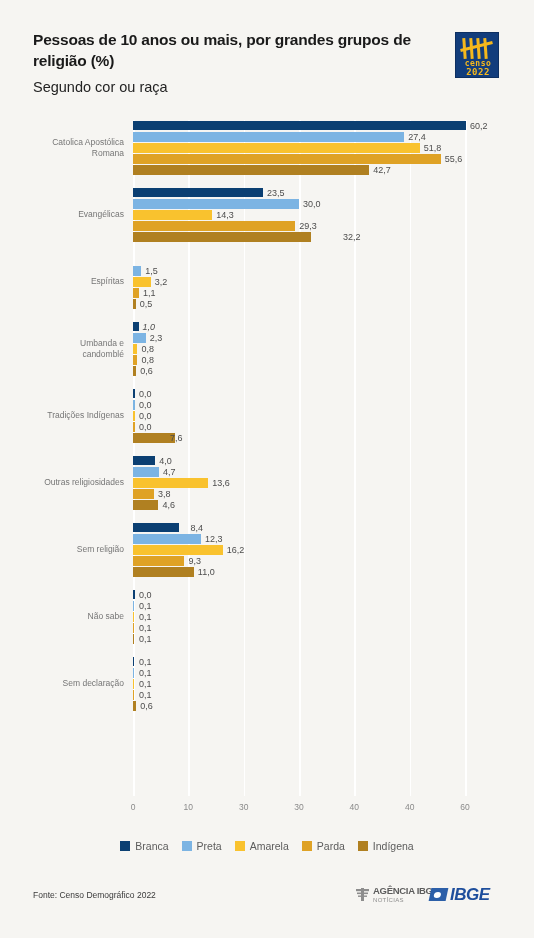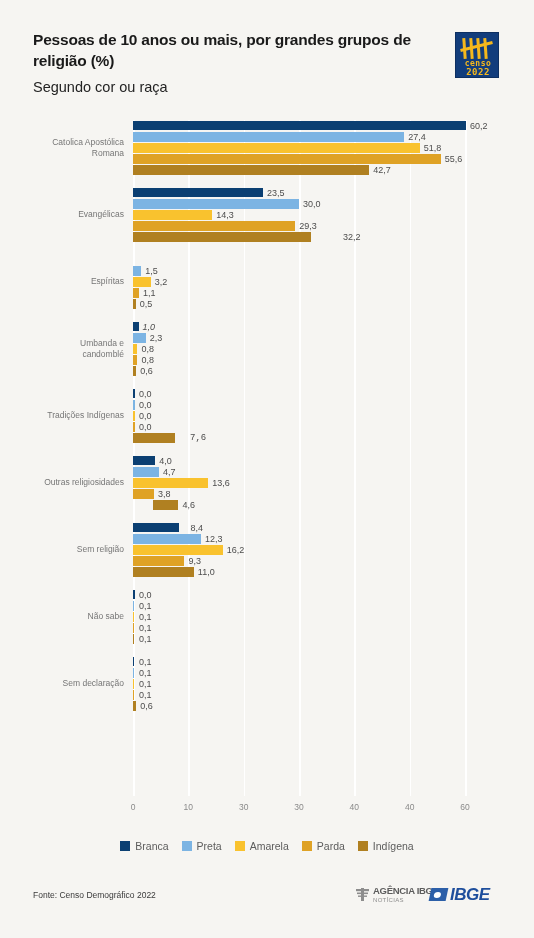--- a/index.html
+++ b/index.html
@@ -429,21 +429,21 @@
           <div class="barrow" style="position: absolute; left: 0px; top: 22.4px; width: 332px; height: 11.2px;">
             <div class="bar zero" style="background: rgb(249, 194, 46); height: 9.8px; top: 0.7px;"></div>
             <div class="vlabel" style="left: 6px;">0,0</div>
           </div>
           <div class="barrow" style="position: absolute; left: 0px; top: 33.6px; width: 332px; height: 11.2px;">
             <div class="bar zero" style="background: rgb(223, 162, 37); height: 9.8px; top: 0.7px;"></div>
             <div class="vlabel" style="left: 6px;">0,0</div>
           </div>
           <div class="barrow" style="position: absolute; left: 0px; top: 44.8px; width: 332px; height: 11.2px;">
             <div class="bar" style="width: 42.0533px; background: rgb(176, 128, 33); height: 9.8px; top: 0.7px;"></div>
-            <div class="vlabel" style="left: 57px; font-family: Liberation Mono, monospace;">7,6</div>
+            <div class="vlabel" style="left: 37px;">7,6</div>
           </div>
         </div>
       </div>
       <div class="group" style="top: 343px; height: 56px;">
         <div class="cat-label" style="top: 22.25px;">
           <div>Outras religiosidades</div>
         </div>
         <div class="bars" style="width: 332px; height: 56px;">
           <div class="barrow" style="position: absolute; left: 0px; top: 0px; width: 332px; height: 11.2px;">
             <div class="bar" style="width: 22.1333px; background: rgb(11, 63, 114); height: 9.8px; top: 0.7px;"></div>
@@ -454,21 +454,21 @@
             <div class="vlabel" style="left: 30.0067px;">4,7</div>
           </div>
           <div class="barrow" style="position: absolute; left: 0px; top: 22.4px; width: 332px; height: 11.2px;">
             <div class="bar" style="width: 75.2533px; background: rgb(249, 194, 46); height: 9.8px; top: 0.7px;"></div>
             <div class="vlabel" style="left: 79.2533px;">13,6</div>
           </div>
           <div class="barrow" style="position: absolute; left: 0px; top: 33.6px; width: 332px; height: 11.2px;">
             <div class="bar" style="width: 21.0267px; background: rgb(223, 162, 37); height: 9.8px; top: 0.7px;"></div>
             <div class="vlabel" style="left: 25.0267px;">3,8</div>
           </div>
-          <div class="barrow" style="position: absolute; left: 0px; top: 44.8px; width: 332px; height: 11.2px; margin-left: 20px;">
+          <div class="barrow" style="position: absolute; left: 0px; top: 44.8px; width: 332px; height: 11.2px;">
             <div class="bar" style="width: 25.4533px; background: rgb(176, 128, 33); height: 9.8px; top: 0.7px;"></div>
             <div class="vlabel" style="left: 29.4533px;">4,6</div>
           </div>
         </div>
       </div>
       <div class="group" style="top: 410px; height: 56px;">
         <div class="cat-label" style="top: 22.25px;">
           <div>Sem religião</div>
         </div>
         <div class="bars" style="width: 332px; height: 56px;">

